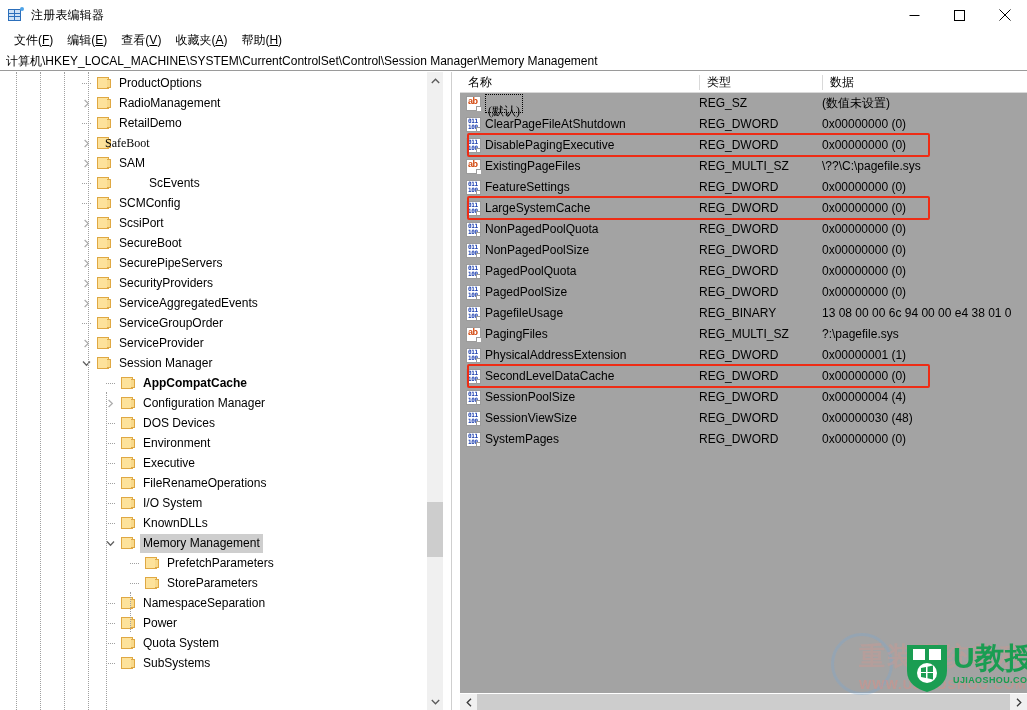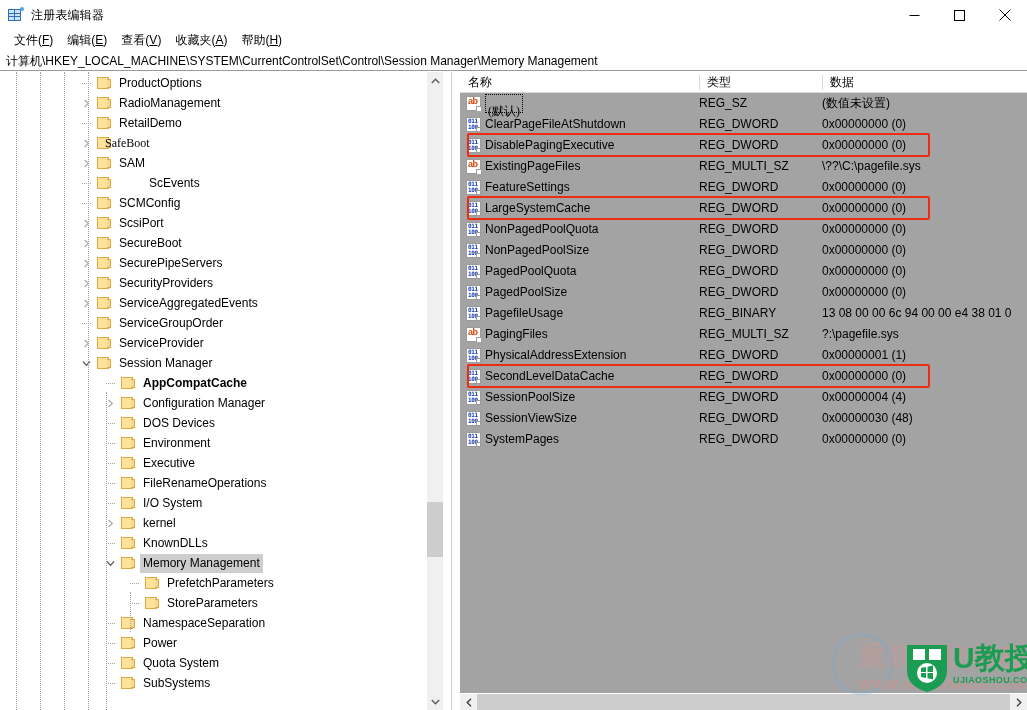--- a/index.html
+++ b/index.html
@@ -689,34 +689,20 @@
               <div class="hguide" style="left: 106px; top: 10px; width: 9px;"></div>
               <div class="folder" style="left: 120px;">
                 <div class="folder-ico">
                   <div class="back"></div>
                   <div class="tab"></div>
                 </div>
               </div>
               <div class="label" style="left: 140px;">I/O System</div>
             </div>
             <div class="tree-row">
-              <div class="twisty" style="left: 102px;">
-                <svg width="9" height="9" viewBox="0 0 9 9">
-                  <path d="M2.6 1 L6.3 4.5 L2.6 8" fill="none" stroke="#aeaeae" stroke-width="1.3"></path>
-                </svg>
-              </div>
-              <div class="folder" style="left: 120px;">
-                <div class="folder-ico">
-                  <div class="back"></div>
-                  <div class="tab"></div>
-                </div>
-              </div>
-              <div class="label" style="left: 140px;">kernel</div>
-            </div>
-            <div class="tree-row">
               <div class="hguide" style="left: 106px; top: 10px; width: 9px;"></div>
               <div class="folder" style="left: 120px;">
                 <div class="folder-ico">
                   <div class="back"></div>
                   <div class="tab"></div>
                 </div>
               </div>
               <div class="label" style="left: 140px;">KnownDLLs</div>
             </div>
             <div class="tree-row selected">

